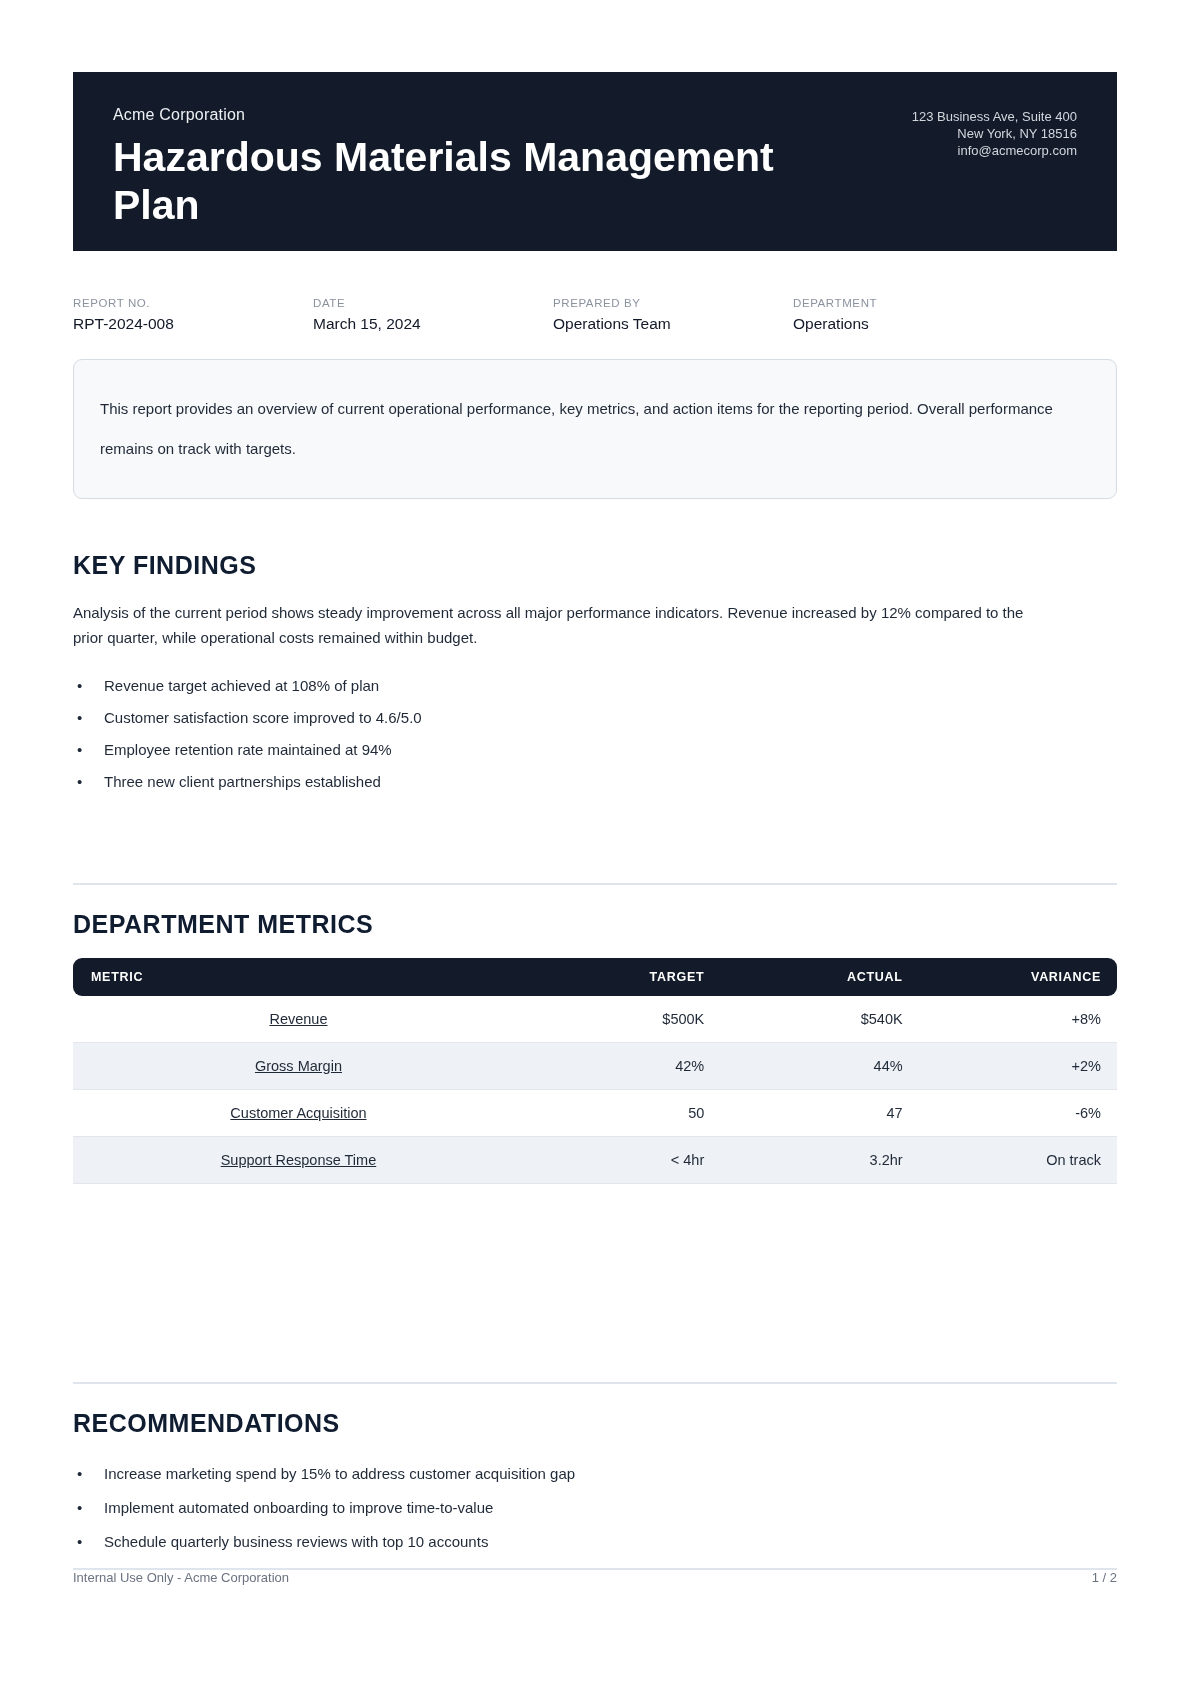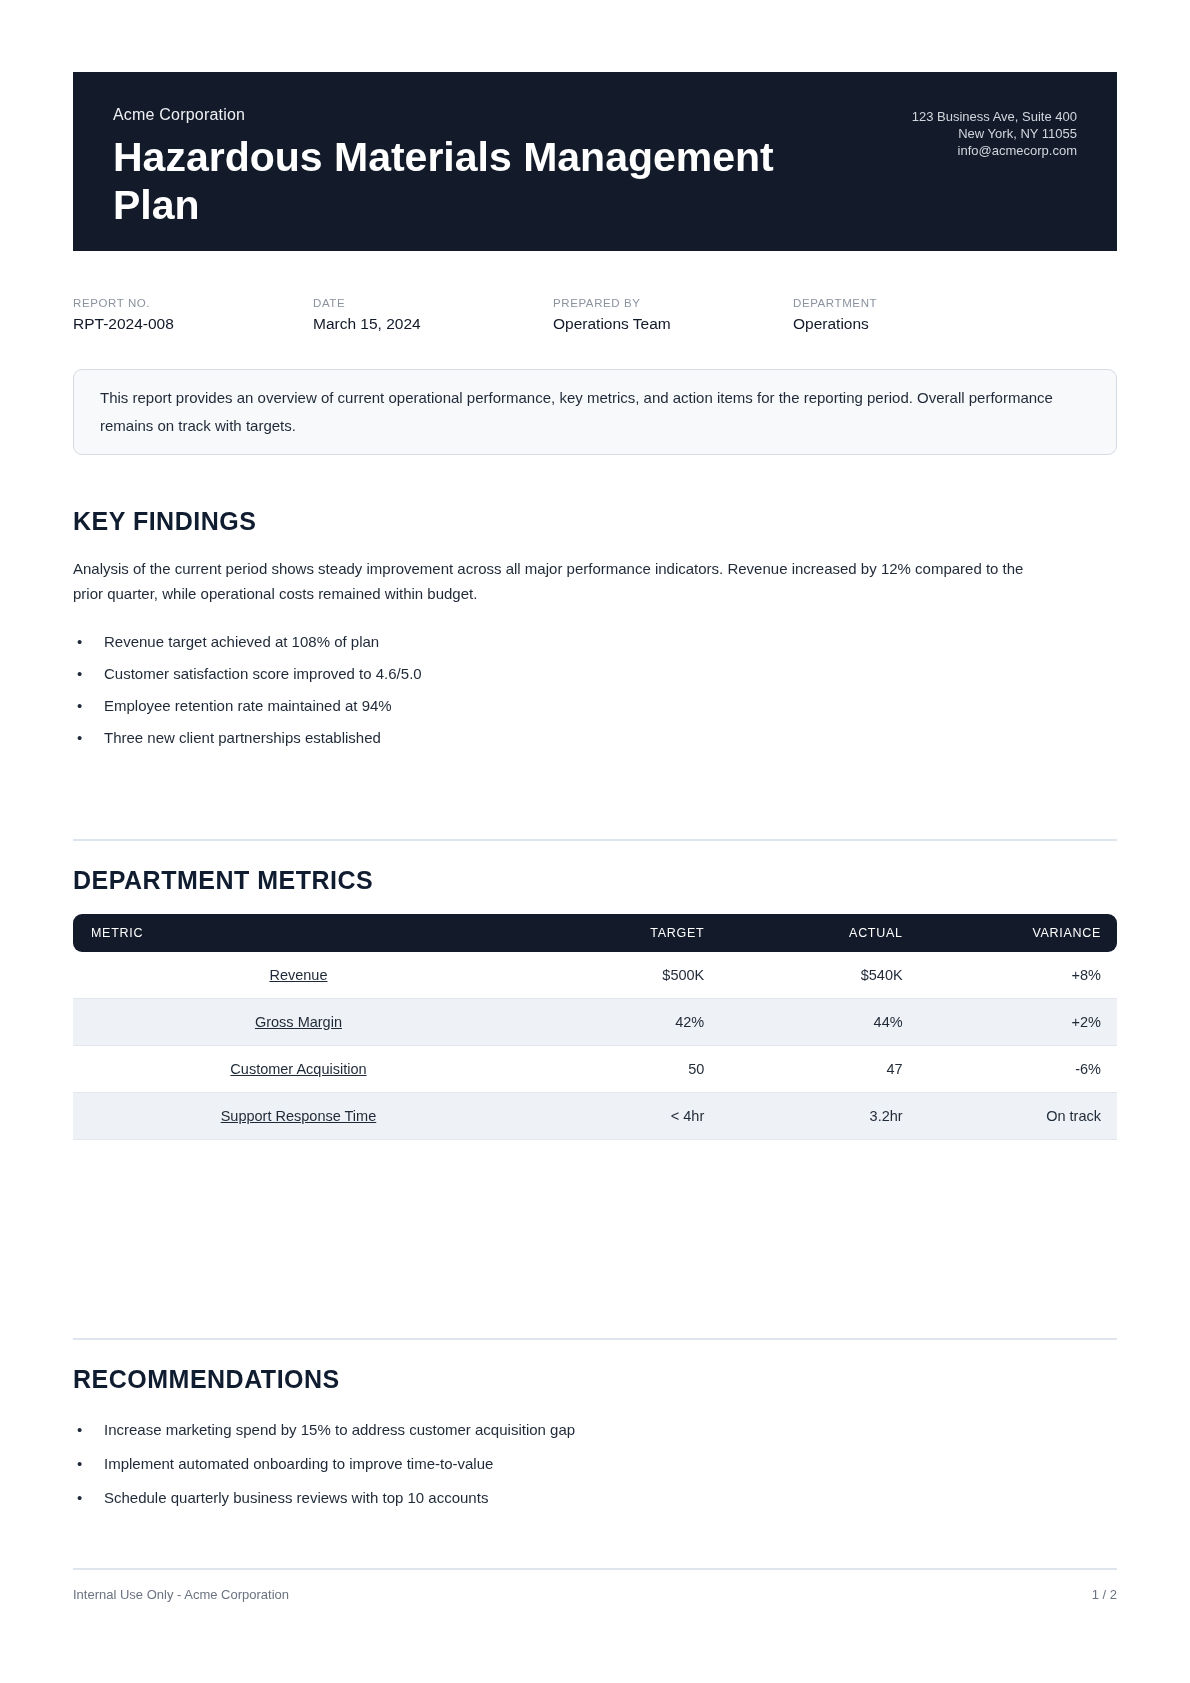--- a/index.html
+++ b/index.html
@@ -38,26 +38,26 @@
     grid-template-columns: repeat(4, 240px);
   }
   .meta-label {
     font-size: 11.5px; letter-spacing: .6px; color: #8b929f;
     text-transform: uppercase;
   }
   .meta-value { margin-top: 6px; font-size: 15.5px; color: #111827; }
 
   
   .summary-box {
-    margin-top: 36px;
+    margin-top: 26px;
     background: #f8f9fb;
     border: 1px solid #d6dce3;
     border-radius: 9px;
-    padding: 14px 26px;
-    font-size: 15px; line-height: 28px; color: #1f2937;
+    padding: 29px 26px;
+    font-size: 15px; line-height: 40px; color: #1f2937;
   }
 
   
   .section-heading {
     font-size: 25px; font-weight: bold; letter-spacing: .5px;
     color: #101c30;
   }
   .kf-heading { margin-top: 52px; }
   .kf-paragraph { margin-top: 20px; font-size: 15px; line-height: 25px; max-width: 960px; }
   ul.dot-list { margin-top: 26px; list-style: none; }
@@ -74,59 +74,58 @@
   .rec-heading { margin-top: 25px; }
 
   
   table.metrics-table {
     margin-top: 19px;
     width: 100%;
     border-collapse: separate; border-spacing: 0;
   }
   .metrics-table thead th {
     background: #131b2a; color: #ffffff;
-    font-size: 12.5px; font-weight: normal; letter-spacing: .7px;
+    font-size: 12.5px; font-weight: bold; letter-spacing: .7px;
     text-transform: uppercase;
     padding: 12px 16px;
     text-align: right;
   }
   .metrics-table thead th:first-child { text-align: left; padding-left: 18px; border-radius: 9px 0 0 9px; }
   .metrics-table thead th:last-child { border-radius: 0 9px 9px 0; }
   .metrics-table tbody td {
     font-size: 14.5px; color: #1f2937;
     padding: 15px 16px;
     text-align: right;
     border-bottom: 1px solid #e3e7ec;
   }
   .metrics-table tbody td:first-child { text-align: center; padding-left: 18px; text-decoration: underline; }
   .metrics-table tbody tr:nth-child(even) td { background: #eef1f5; }
 
   
   .doc-footer {
     position: absolute;
     left: 73px; right: 73px; top: 1568px;
     border-top: 2px solid #dfe5ed;
-    padding-top: 17px;
     display: flex; justify-content: space-between;
     font-size: 13px; color: #6b7280;
   }
 </style>
 </head>
 <body>
 
 <div class="content">
 
   <div class="doc-header">
     <div>
       <div class="company-name">Acme Corporation</div>
       <div class="doc-title">Hazardous Materials Management Plan</div>
     </div>
     <div class="address">
       <div>123 Business Ave, Suite 400</div>
-      <div>New York, NY 11055</div>
+      <div>New York, NY 18516</div>
       <div>info@acmecorp.com</div>
     </div>
   </div>
 
   <div class="meta-row">
     <div>
       <div class="meta-label">REPORT NO.</div>
       <div class="meta-value">RPT-2024-008</div>
     </div>
     <div>

